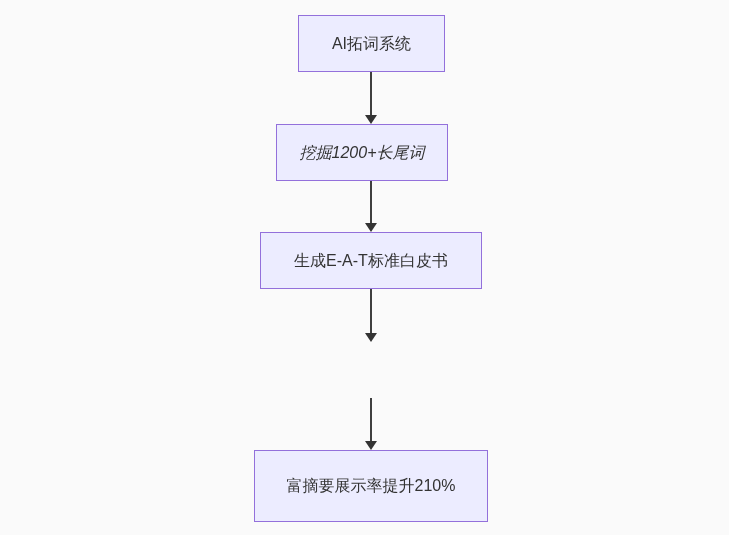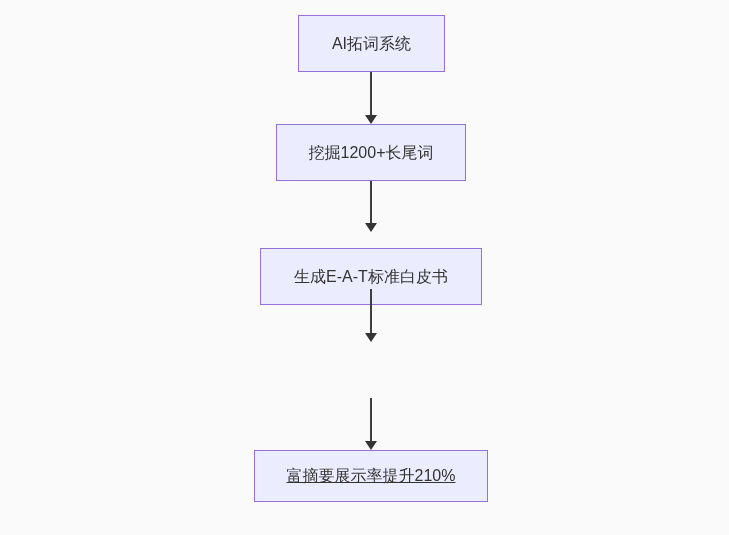--- a/index.html
+++ b/index.html
@@ -43,24 +43,24 @@
   }
   .flow-edge .edge-arrowhead {
     width: 0;
     height: 0;
     border-left: 6px solid transparent;
     border-right: 6px solid transparent;
     border-top: 9px solid #333333;
   }
   
   #node-0 { left: 298px; top: 15px;  width: 147px; height: 57px; }
-  #node-1 { left: 276px; top: 124px; width: 190px; height: 57px; }
-  #node-2 { left: 260px; top: 248px; width: 222px; height: 57px; }
+  #node-1 { left: 276px; top: 124px; width: 172px; height: 57px; font-style: italic; }
+  #node-2 { left: 260px; top: 232px; width: 222px; height: 57px; }
   #node-3 { left: 263px; top: 342px; width: 214px; height: 56px; }
-  #node-4 { left: 254px; top: 450px; width: 234px; height: 52px; text-decoration: underline; }
+  #node-4 { left: 254px; top: 450px; width: 234px; height: 72px; }
   
   #edge-0 { left: 364px; top: 72px;  height: 52px; }
   #edge-1 { left: 364px; top: 181px; height: 51px; }
   #edge-2 { left: 364px; top: 289px; height: 53px; }
   #edge-3 { left: 364px; top: 398px; height: 52px; }
 </style>
 </head>
 <body>
 
 <div class="canvas">

